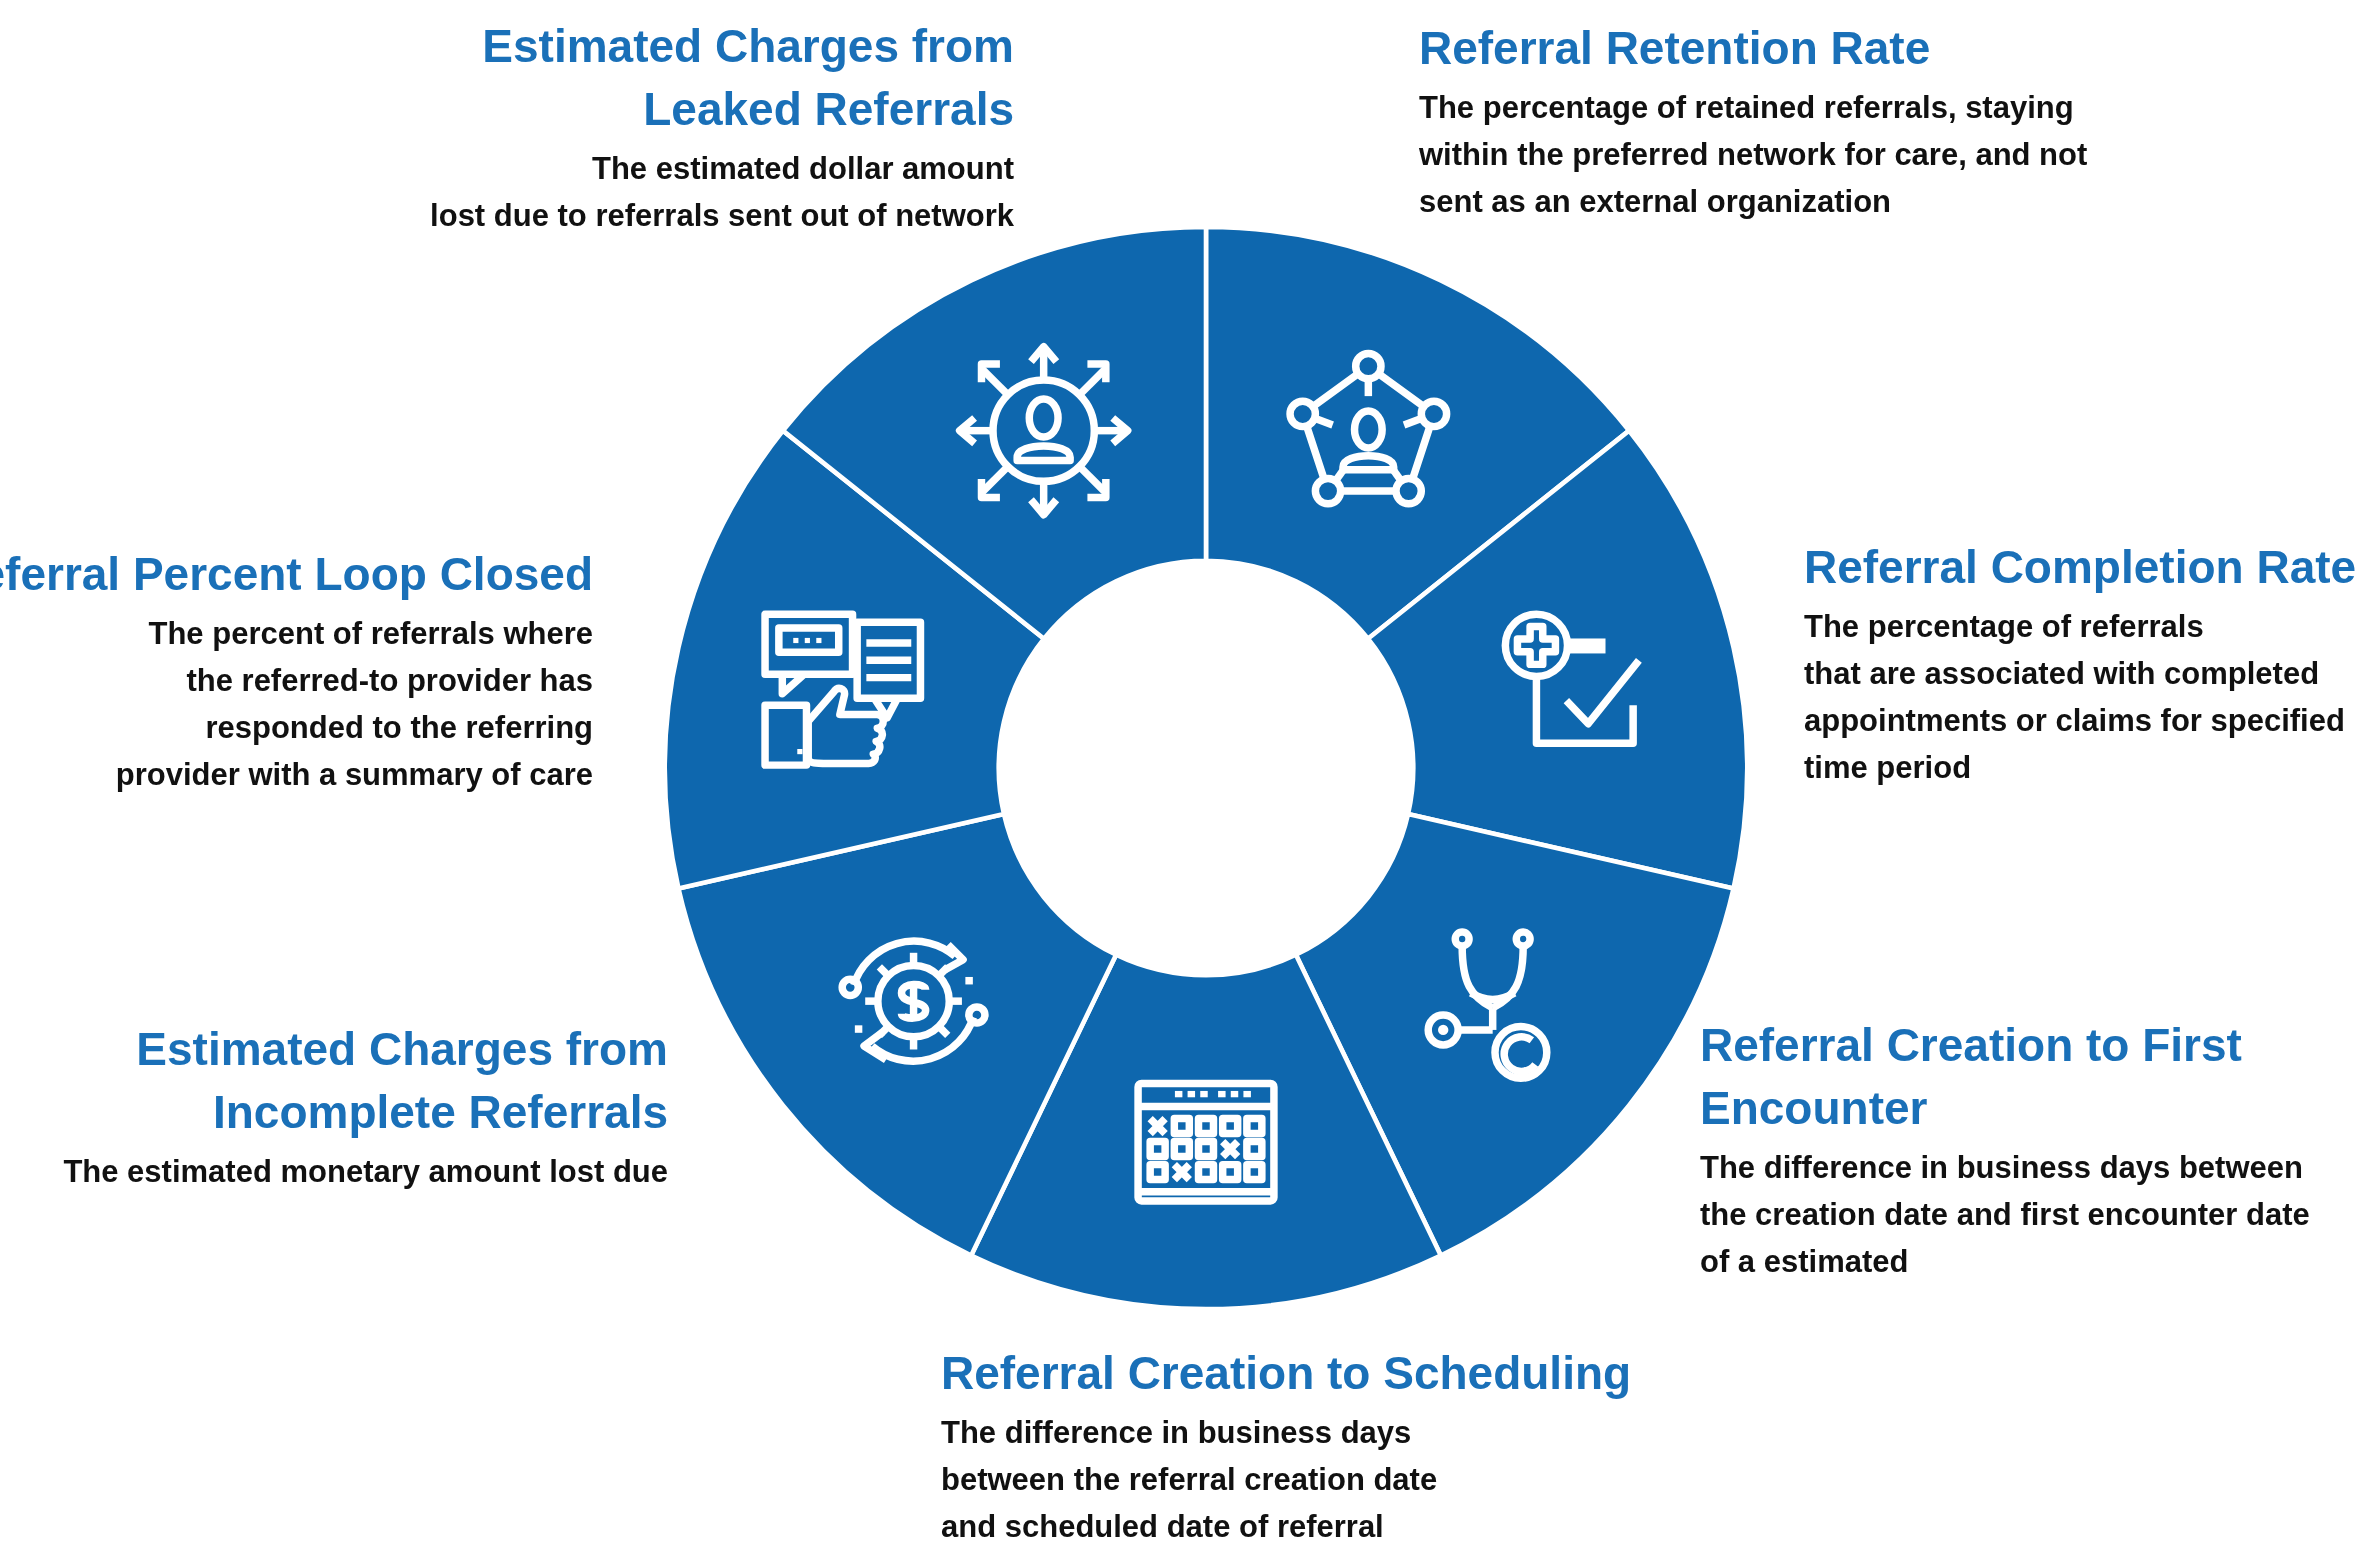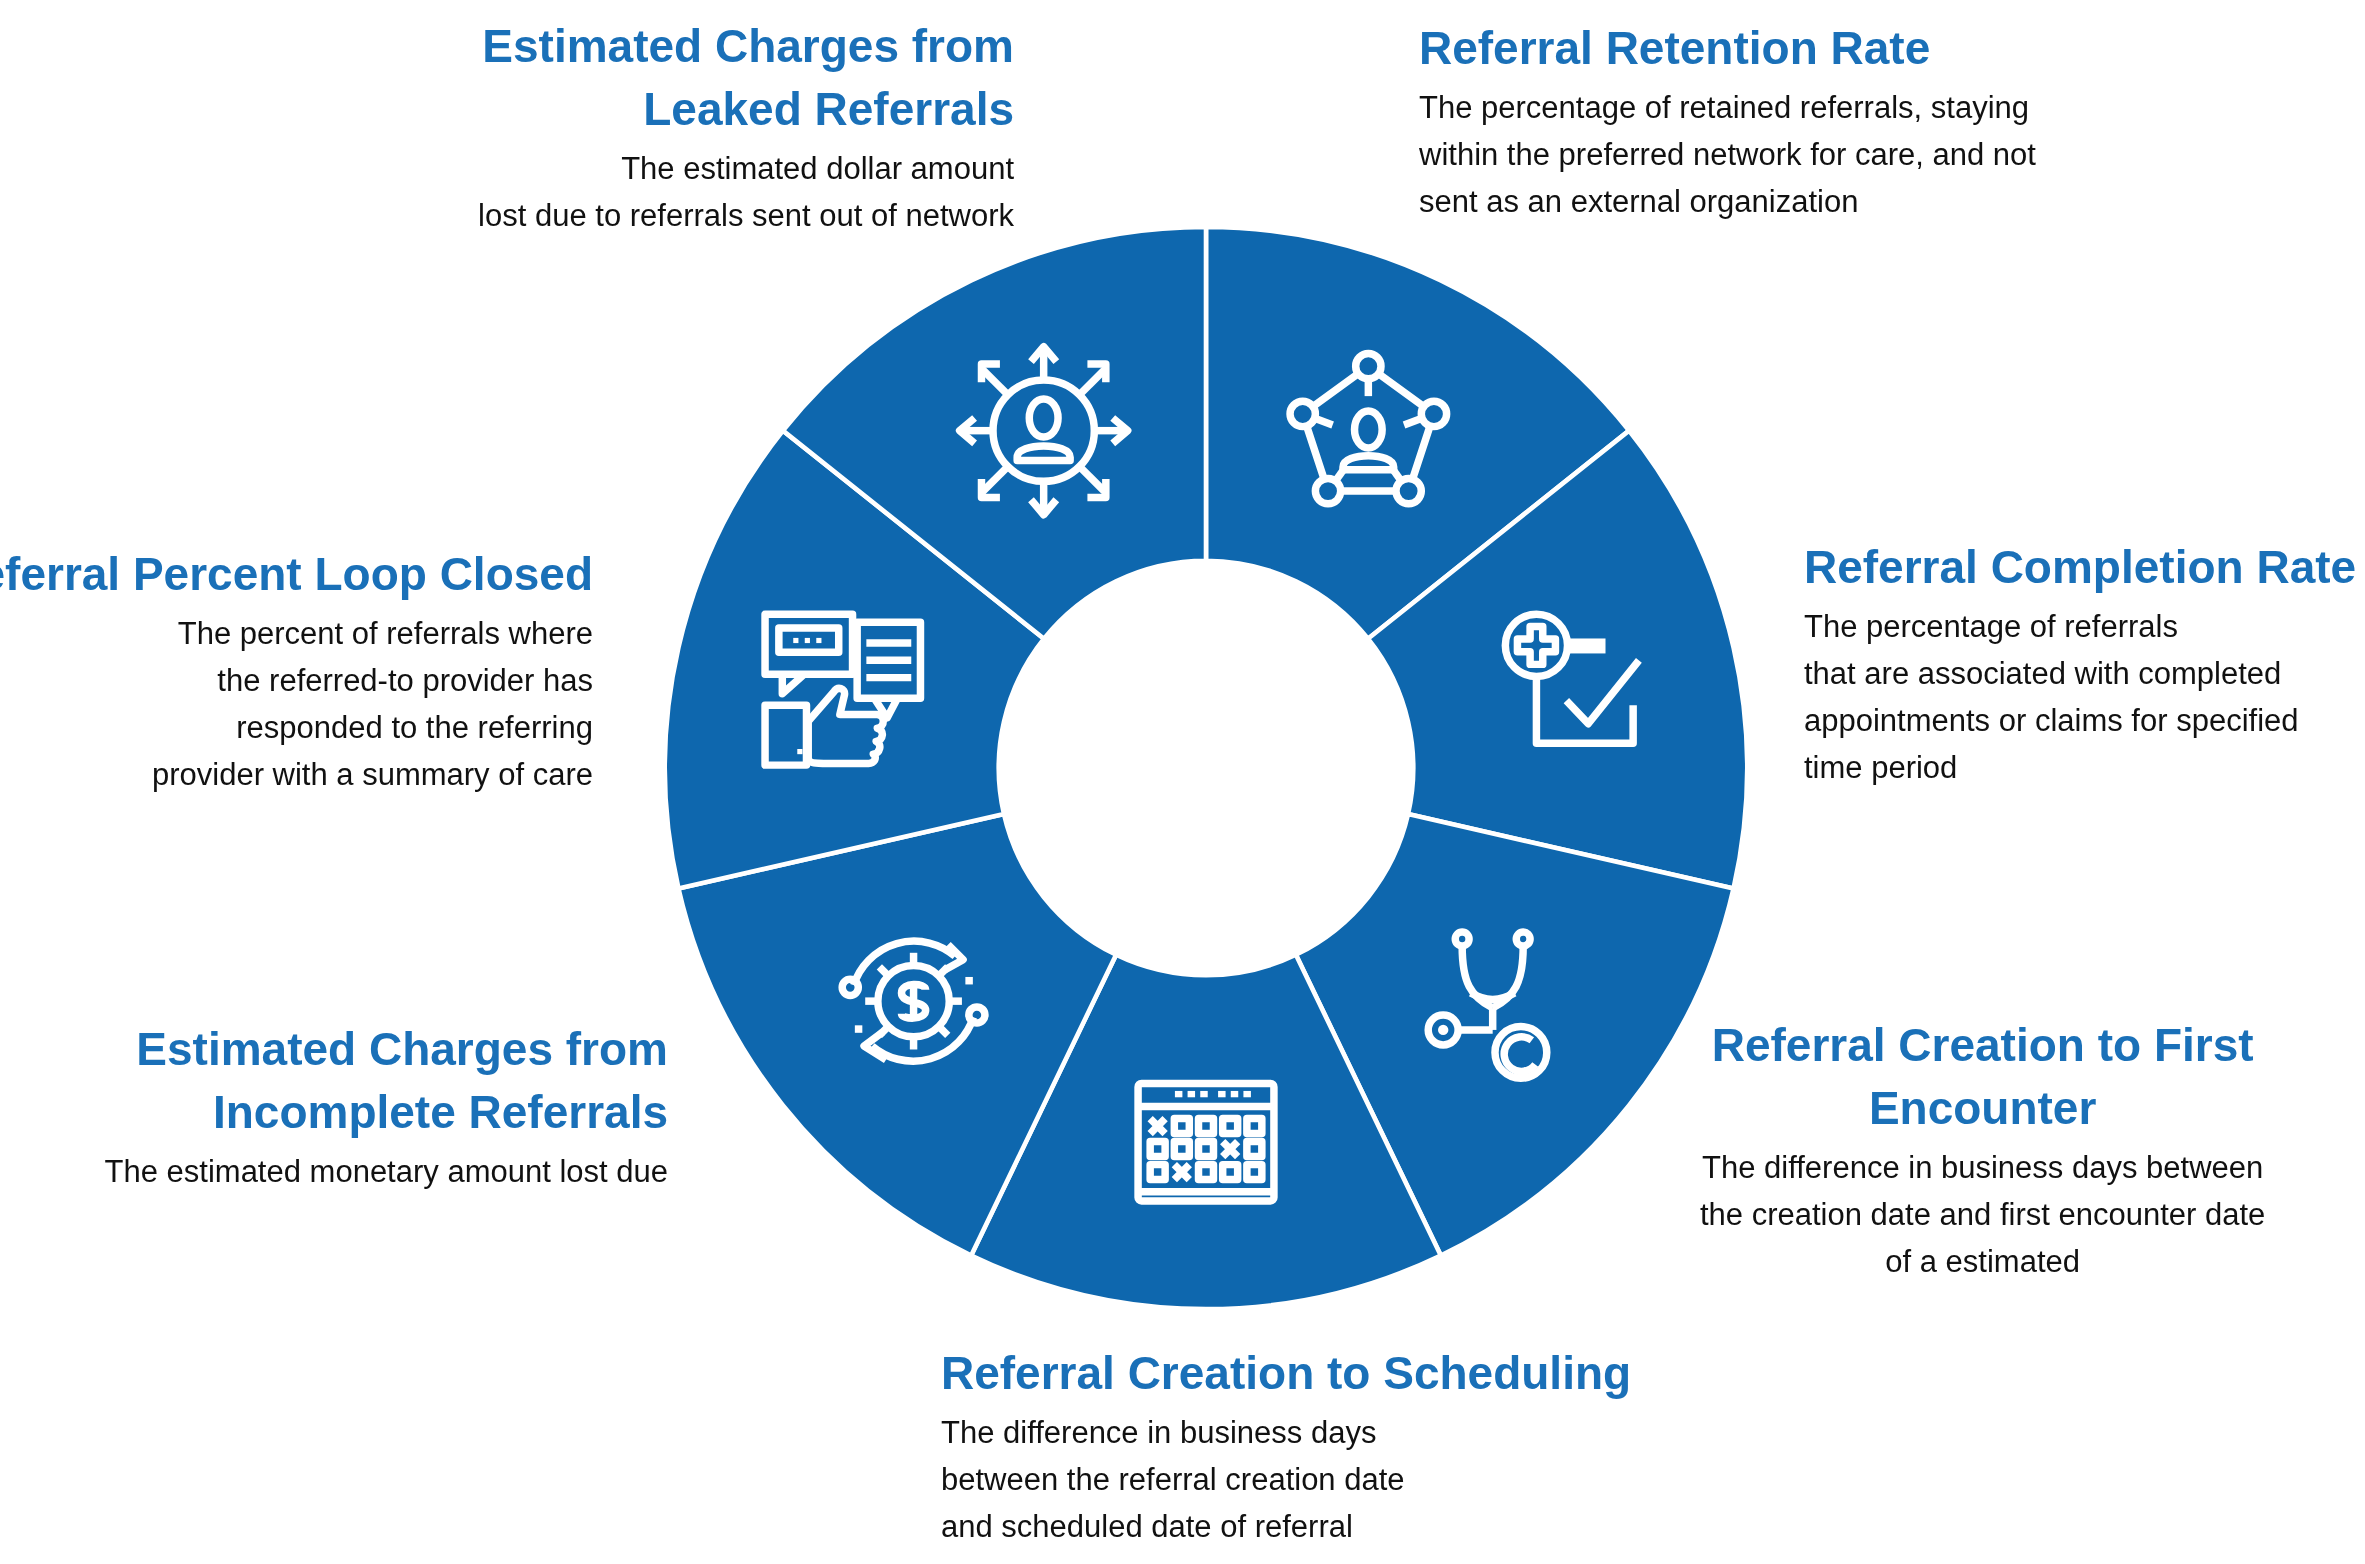--- a/index.html
+++ b/index.html
@@ -12,21 +12,21 @@
   }
   .block{position:absolute;}
   .block.align-right{text-align:right;}
   .block.align-left{text-align:left;}
   .h-line{
     font-size:46px;line-height:41px;font-weight:bold;
     color:#1A70B8;white-space:nowrap;margin:0 0 22px 0;
   }
   .body-lines{margin-top:4.6px;}
   .b-line{
-    font-size:31px;line-height:33px;font-weight:normal;
+    font-size:31px;line-height:33px;font-weight:bold;
     color:#111111;white-space:nowrap;margin:0 0 14px 0;
   }
   .donut{position:absolute;left:662px;top:224px;width:1088px;height:1088px;}
   .seg{fill:#0E67AE;stroke:#ffffff;stroke-width:8;stroke-linejoin:miter;}
   .ic{stroke:#ffffff;fill:none;stroke-width:13;stroke-linecap:butt;stroke-linejoin:round;}
   .ic-fill{fill:#ffffff;stroke:none;}
   .ic-node{fill:#0E67AE;stroke:#ffffff;stroke-width:13;}
 </style>
 </head>
 <body>
@@ -54,21 +54,21 @@
   <div class="block align-left" style="top:547px; left:1804px;">
     <div class="h-line">Referral Completion Rate</div>
     <div class="body-lines">
       <div class="b-line">The percentage of referrals</div>
       <div class="b-line">that are associated with completed</div>
       <div class="b-line">appointments or claims for specified</div>
       <div class="b-line">time period</div>
     </div>
   </div>
 
-  <div class="block align-left" style="top:1025px; left:1700px;text-align:center;">
+  <div class="block align-left" style="top:1025px; left:1700px;">
     <div class="h-line">Referral Creation to First</div>
     <div class="h-line">Encounter</div>
     <div class="body-lines">
       <div class="b-line">The difference in business days between</div>
       <div class="b-line">the creation date and first encounter date</div>
       <div class="b-line">of a estimated</div>
     </div>
   </div>
 
   <div class="block align-left" style="top:1353px; left:941px;">

